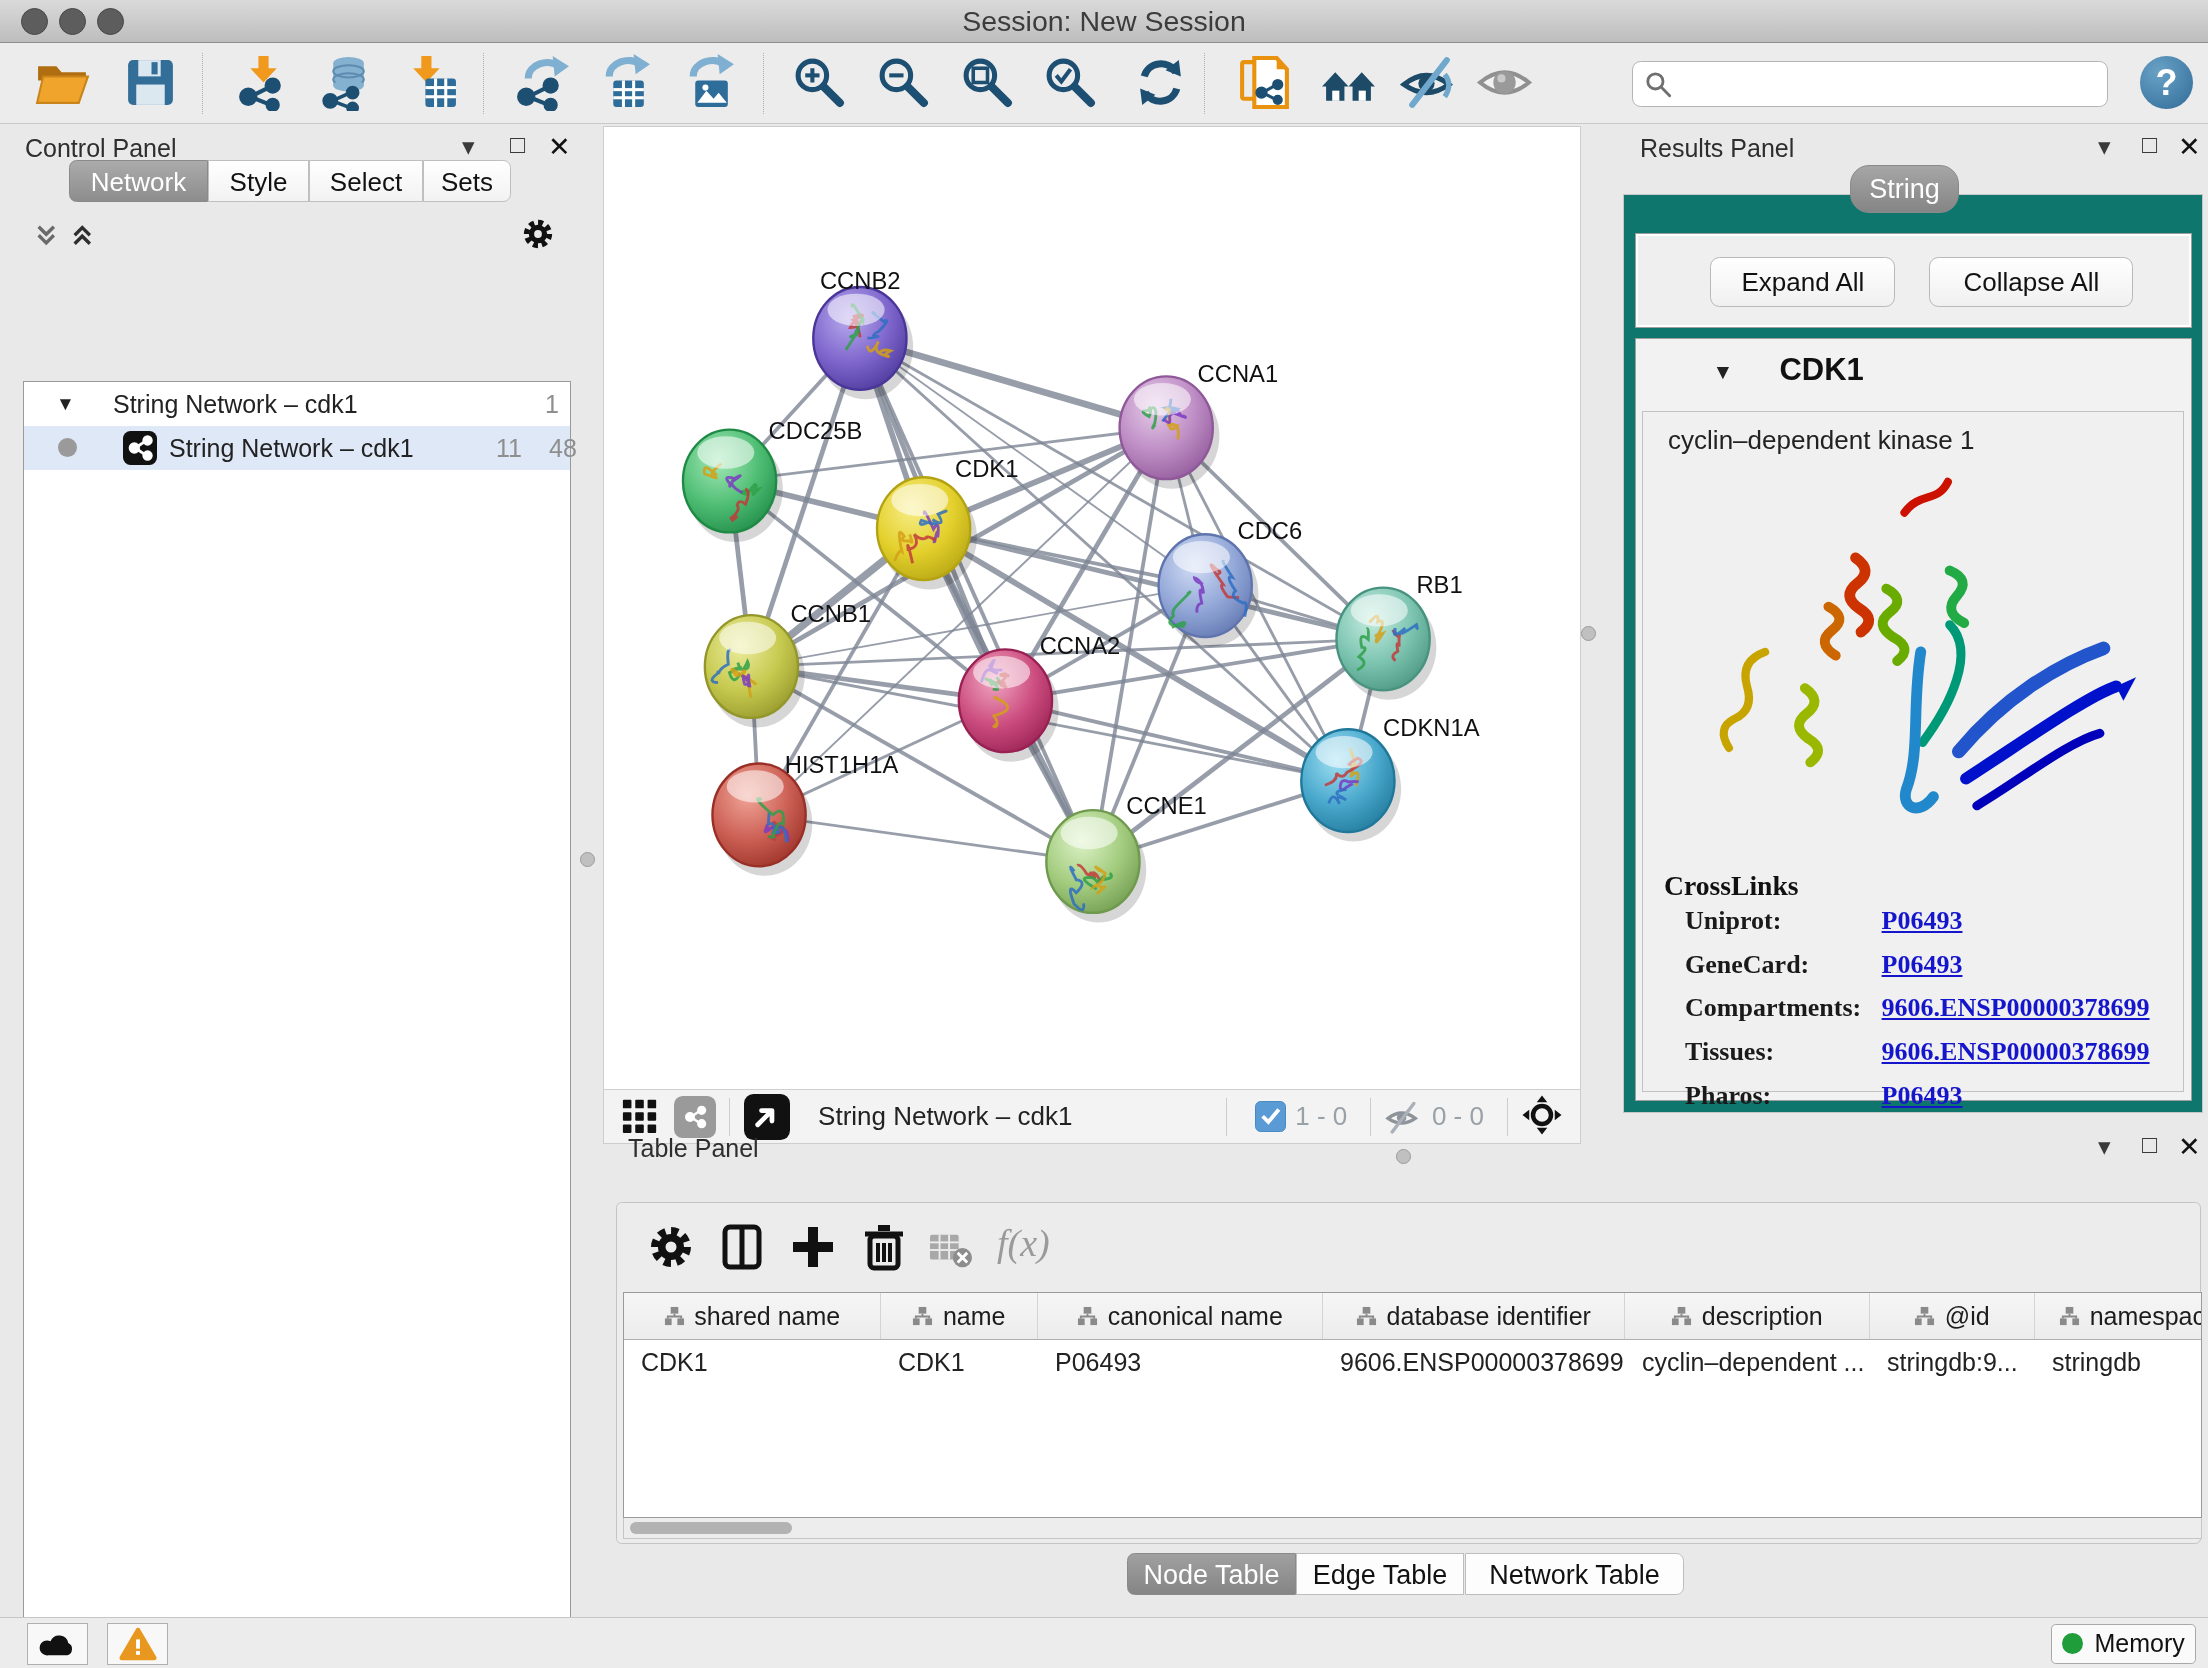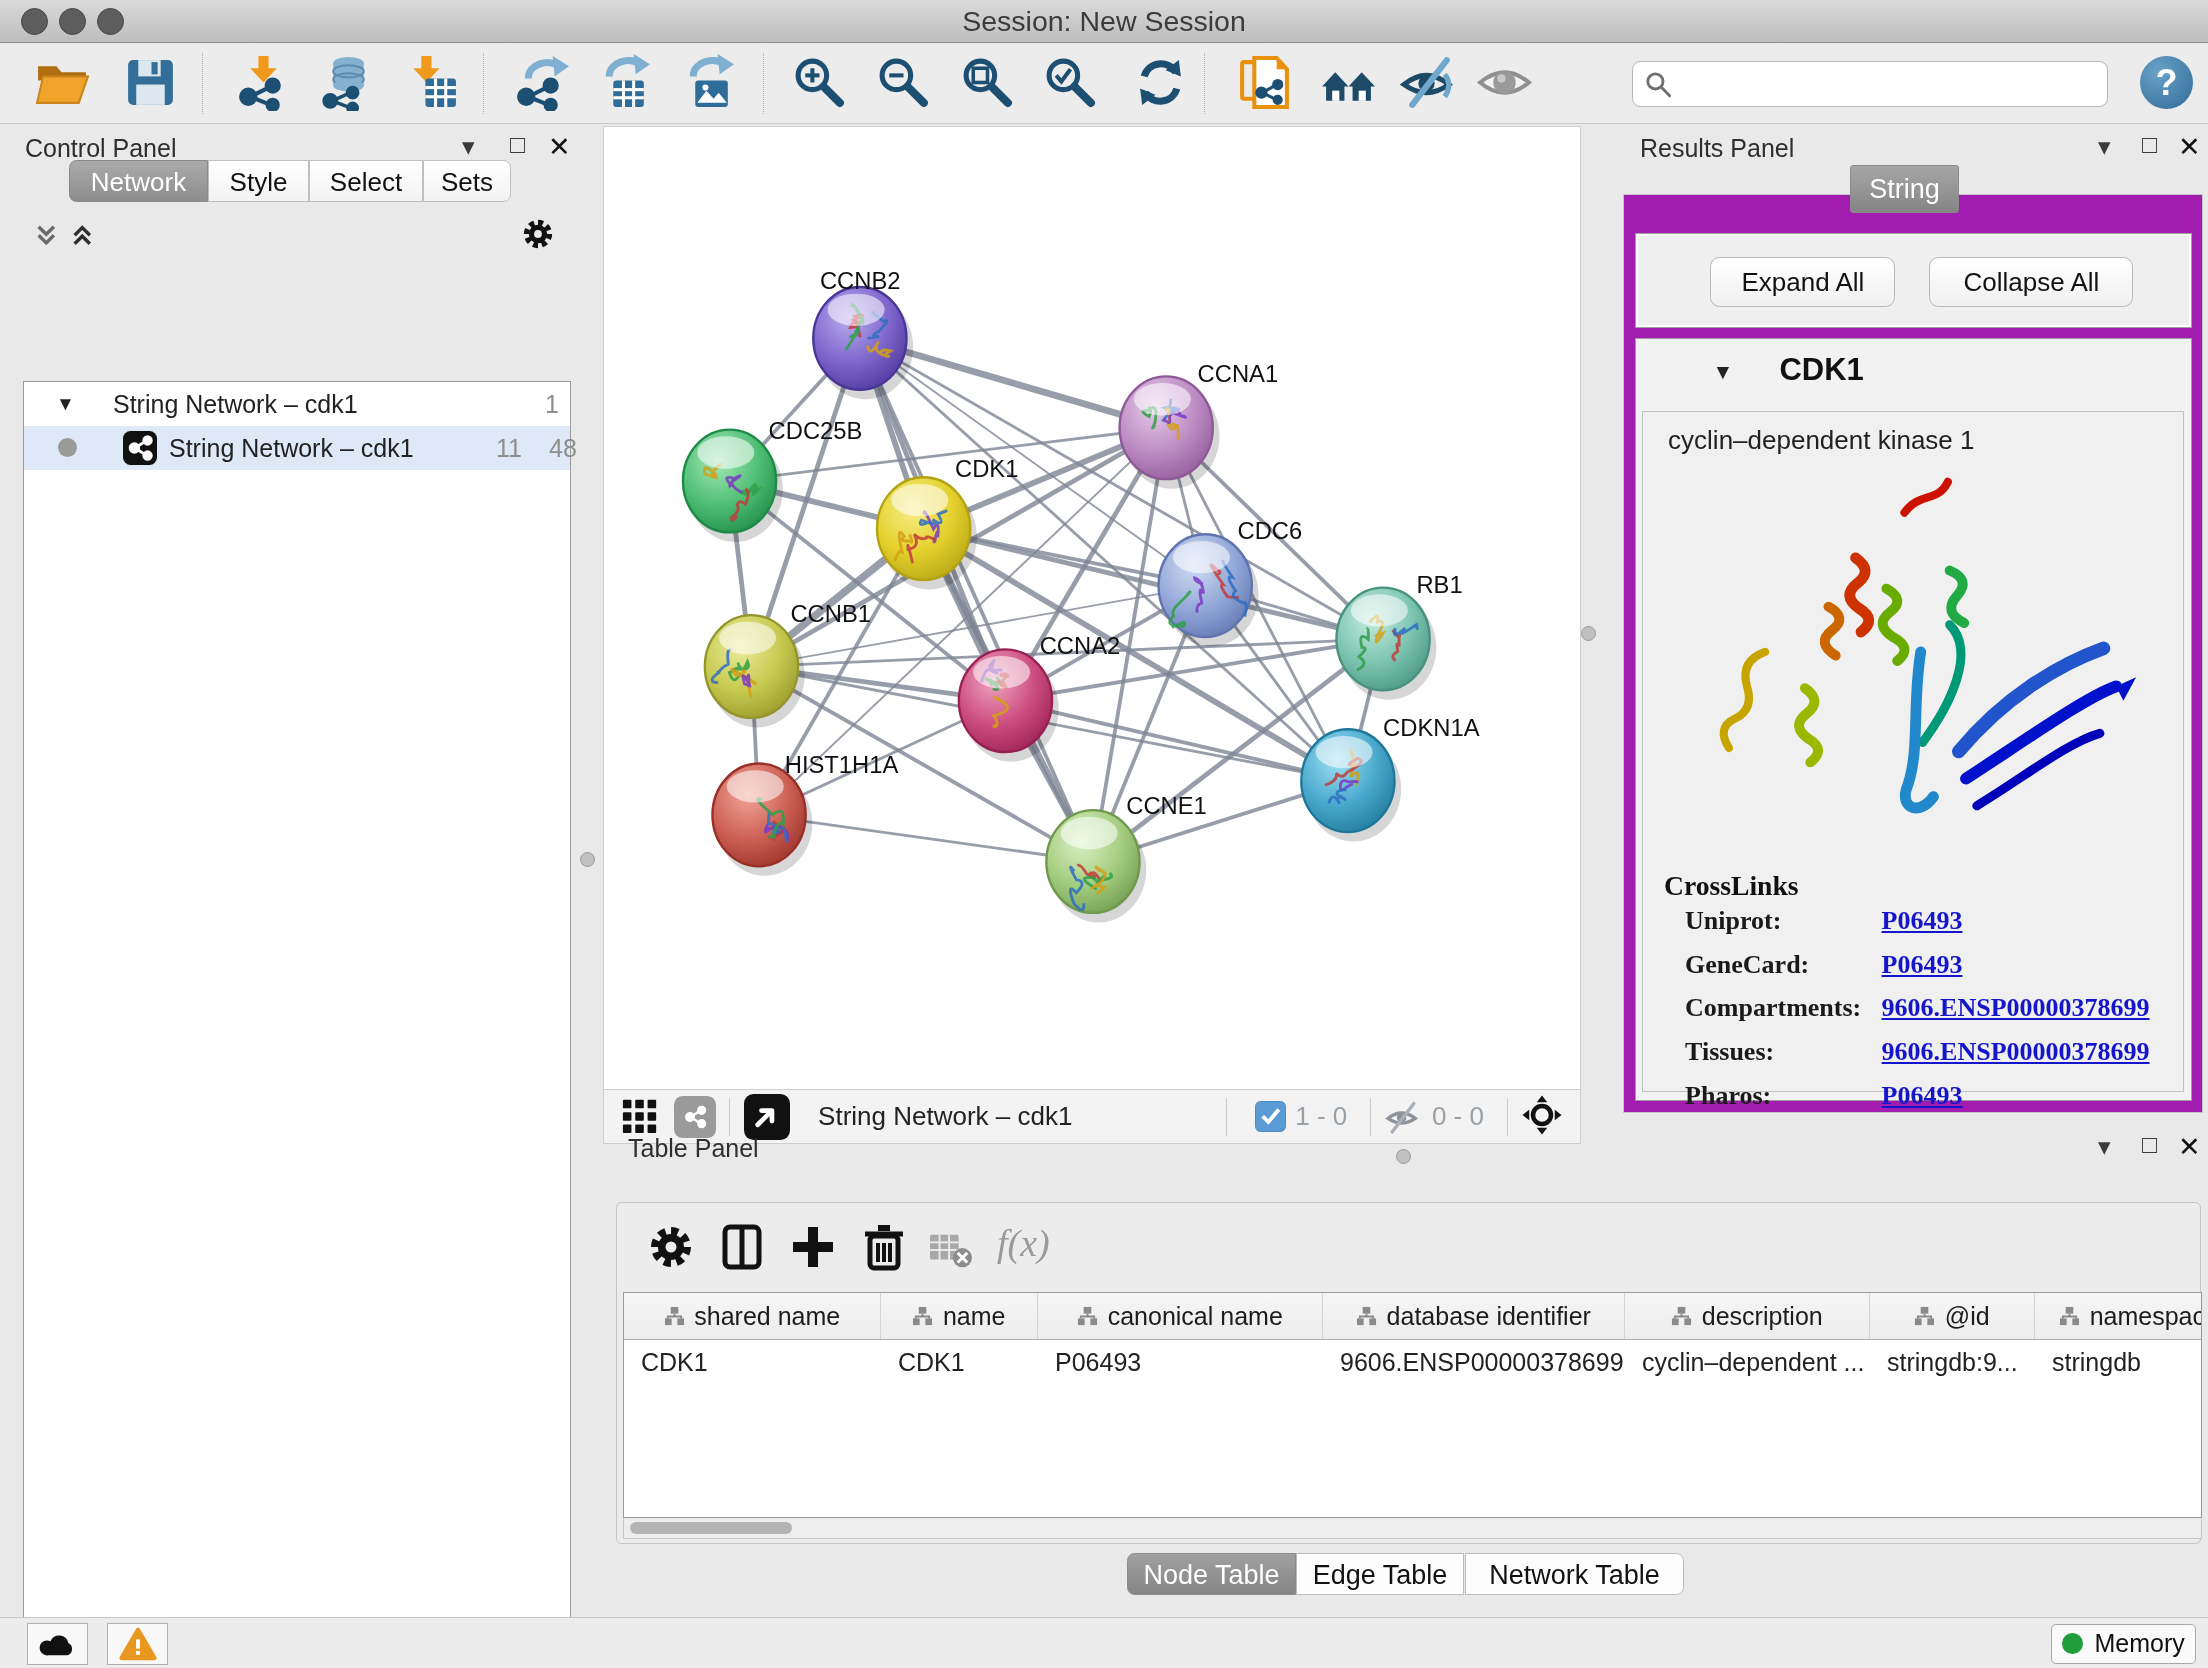--- a/index.html
+++ b/index.html
@@ -49,22 +49,22 @@
   .netfooter{position:absolute;left:0;bottom:0;width:100%;height:53px;background:#f3f3f3;
              border-top:1px solid #cfcfcf;display:flex;align-items:center;}
   .nf-sep{width:0;height:38px;border-left:1px solid #cccccc;margin:0 13.3px;}
   .nf-name{font-size:26px;color:#222;margin-left:28.5px;}
   .nf-count{font-size:26px;color:#98a0a8;margin:0 9.5px;}
   .checkbox{width:28.5px;height:28.5px;border-radius:5.7px;background:#5b9bd5;border:1px solid #4a8ac2;margin-left:15px;}
 
   .splitdot{width:13.3px;height:13.3px;border-radius:50%;background:#c0c0c0;border:1px solid #9a9a9a;}
 
   
-  .rp-pane{left:1623px;top:194px;width:580px;height:919px;background:#a21caf;border:1px solid #c6c6c6;box-sizing:border-box;}
-  .rp-tab{left:1850px;top:165px;width:107px;height:46px;border-radius:3px;
+  .rp-pane{left:1623px;top:194px;width:580px;height:919px;background:#0f766e;border:1px solid #c6c6c6;box-sizing:border-box;}
+  .rp-tab{left:1850px;top:165px;width:107px;height:46px;border-radius:19px;
           background:linear-gradient(#a6a6a6,#858585);border:1px solid #8a8a8a;color:#fff;
           text-align:center;line-height:46px;font-size:27px;z-index:3;}
   .rp-box1{left:11.4px;top:38px;width:555px;height:93px;background:#efefef;border:1px solid #9e9e9e;
            box-shadow:inset 0 0 0 1.9px #ffffff;}
   .rp-btn{top:23px;height:48px;border:1px solid #b9b9b9;border-radius:9.5px;
           background:linear-gradient(#ffffff,#f0f0f0);font-size:26px;text-align:center;line-height:48px;color:#111;}
   .rp-box2{left:11.4px;top:143px;width:555px;height:761px;background:#f2f2f2;border:1px solid #9e9e9e;}
   .rp-inner{left:5.7px;top:72px;width:542px;height:681px;background:#f0f0f0;border:1px solid #c2c2c2;box-sizing:border-box;}
   .gene-h{font-size:31px;font-weight:bold;color:#111;}
   .desc{font-size:26px;color:#222;text-align:center;}

